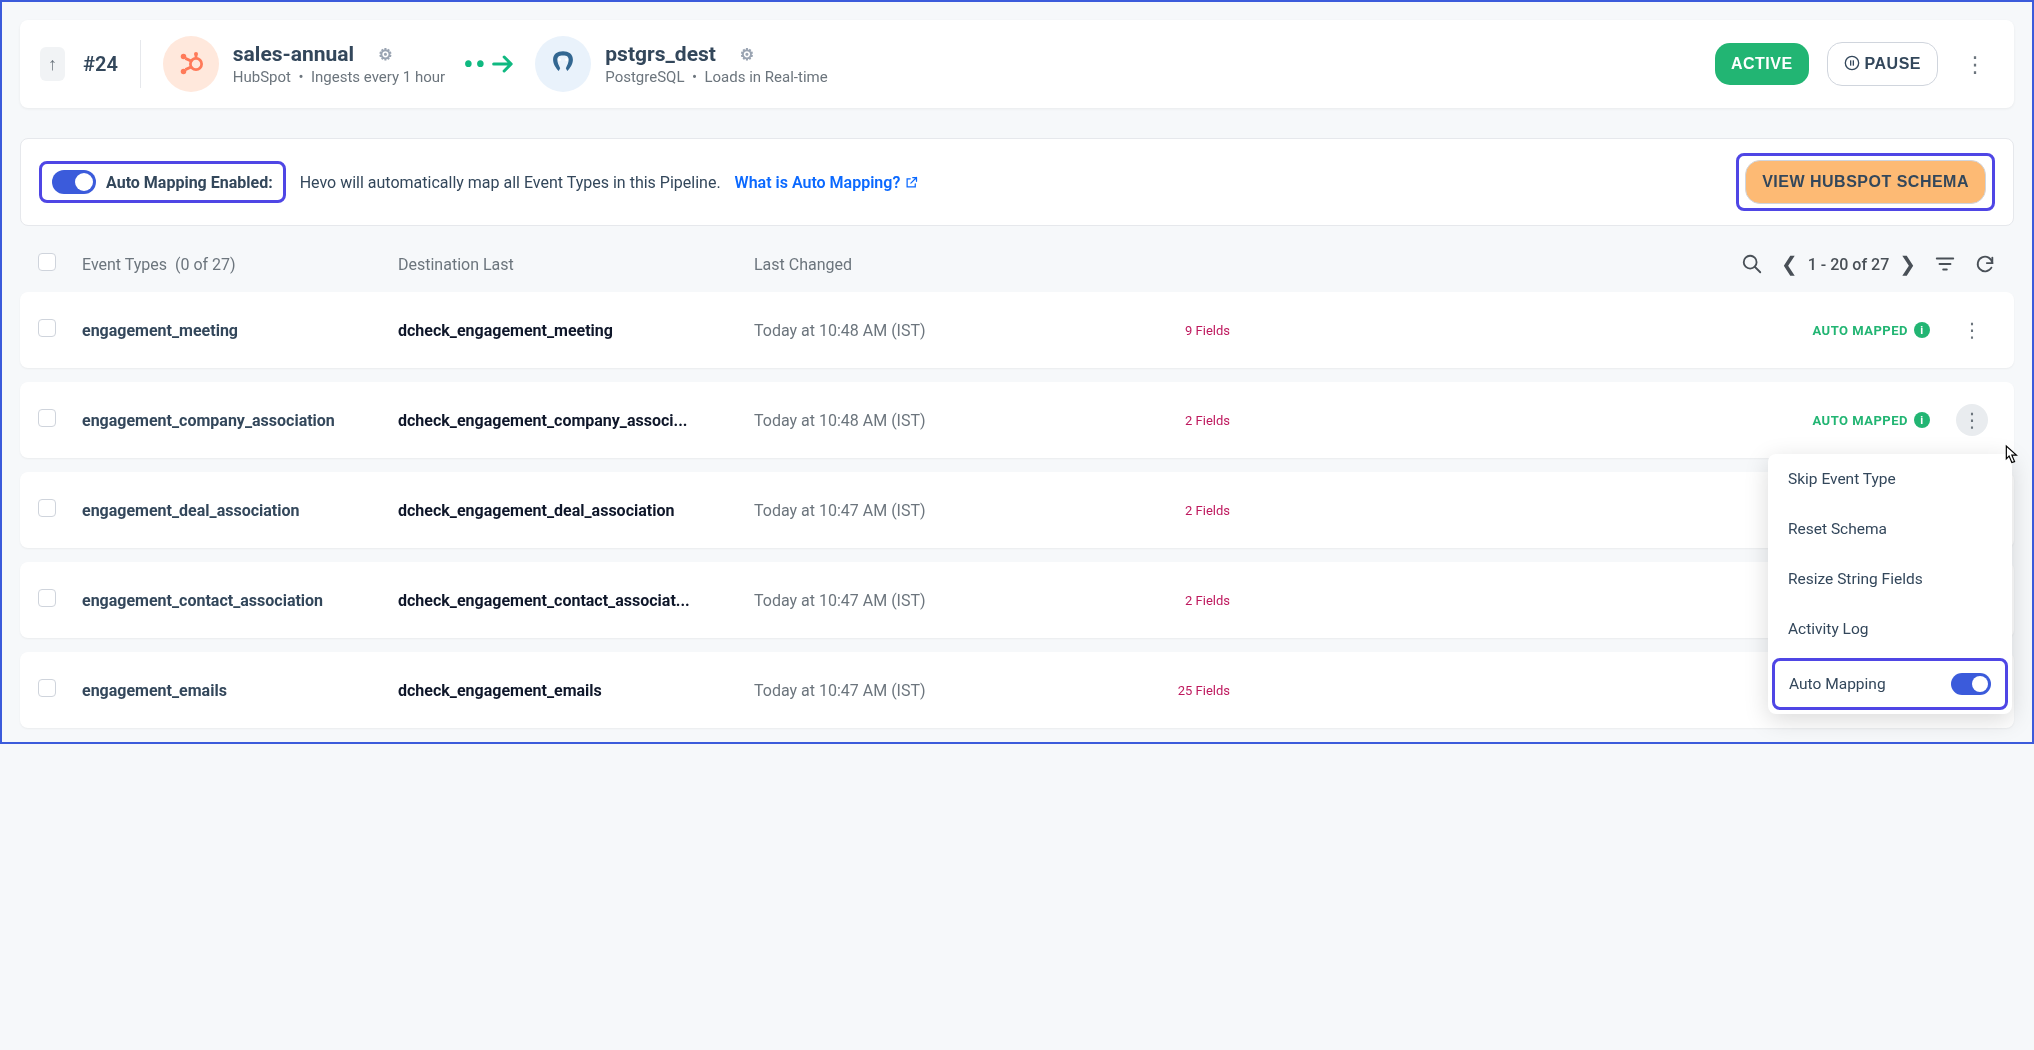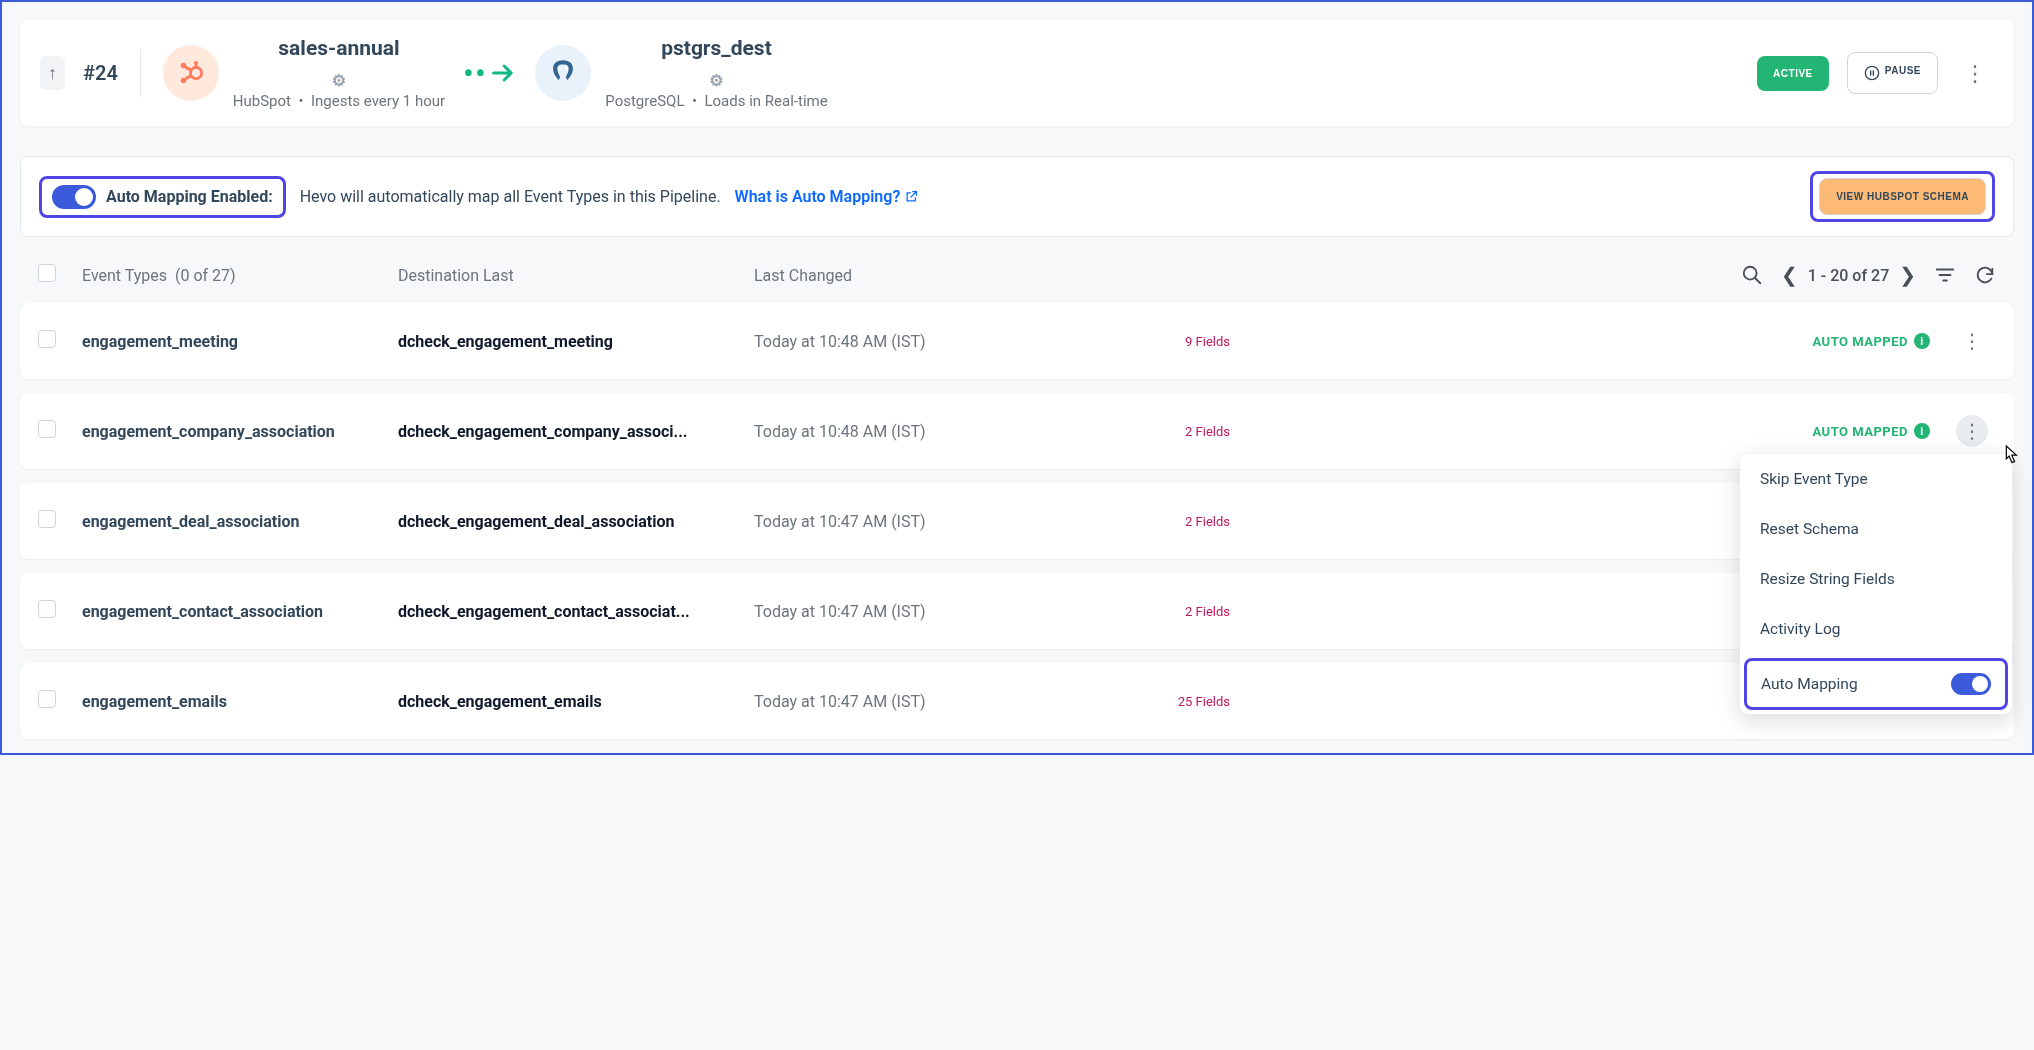--- a/index.html
+++ b/index.html
@@ -20,27 +20,27 @@
   align-items: center;
   gap: 18px;
 }
 .up-box { background: #f1f3f5; border-radius: 6px; padding: 6px 8px; color: #6c757d; font-size: 18px; }
 .pipe-id { font-size: 20px; font-weight: 600; color: #33475b; }
 .vdiv { width: 1px; height: 48px; background: #e6e8ec; margin: 0 4px; }
 .endpoint { display: flex; align-items: center; gap: 14px; }
 .icon-circle { width: 56px; height: 56px; border-radius: 50%; display: flex; align-items: center; justify-content: center; font-size: 30px; }
 .hubspot-bg { background: #ffe8dc; color: #ff7a59; }
 .pg-bg { background: #e9f2fb; }
-.ep-title { font-size: 21px; font-weight: 700; color: #33475b; display: flex; align-items: center; gap: 11px; flex-direction: column; }
+.ep-title { font-size: 21px; font-weight: 700; color: #33475b; display: flex; align-items: center; gap: 24px; }
 .ep-sub { font-size: 15px; color: #6c757d; margin-top: 2px; }
 .gear { color: #9aa4b2; font-size: 16px; }
 .arrow-sep { color: #10b981; font-size: 28px; display: flex; align-items: center; gap: 2px; }
 .dots-before { color: #10b981; letter-spacing: 2px; font-weight: 700; }
 .spacer { flex: 1; }
-.btn { padding: 12px 16px; border-radius: 8px; font-weight: 700; font-size: 10px; letter-spacing: 0.5px; cursor: pointer; border: none; }
+.btn { padding: 12px 16px; border-radius: 15px; font-weight: 700; font-size: 16px; letter-spacing: 0.5px; cursor: pointer; border: none; }
 .btn-active { background: #22b573; color: #fff; }
 .btn-pause { background: #fff; border: 1px solid #d0d5dd; color: #33475b; display: inline-flex; gap: 5px; }
 .kebab { color: #6c757d; font-size: 22px; padding: 0 8px; cursor: pointer; }
 
 .automap-bar {
   background: #fff;
   border: 1px solid #e6e8ec;
   border-radius: 8px;
   margin-top: 30px;
   padding: 14px 18px;
@@ -98,21 +98,21 @@
 .row-kebab { color: #6c757d; font-size: 20px; cursor: pointer; width: 32px; height: 32px; border-radius: 50%; display: flex; align-items: center; justify-content: center; }
 .row-kebab.active { background: #e9ecef; }
 
 .popup {
   position: absolute;
   right: 22px;
   top: 454px;
   background: #fff;
   border-radius: 8px;
   box-shadow: 0 6px 24px rgba(0,0,0,0.15);
-  width: 272px;
+  width: 244px;
   z-index: 10;
 }
 .popup-item { padding: 16px 20px; font-size: 15.5px; color: #33475b; cursor: pointer; }
 .popup-item.hl { border: 3px solid #4f46e5; border-radius: 8px; display: flex; align-items: center; justify-content: space-between; margin: 4px; padding: 12px 14px; }
 .popup .toggle-sm { width: 40px; height: 22px; background: #3b5bdb; border-radius: 11px; position: relative; }
 .popup .toggle-sm::after { content: ""; position: absolute; right: 3px; top: 3px; width: 16px; height: 16px; background: #fff; border-radius: 50%; }
 .cursor-img { position: absolute; right: 13px; top: 444px; font-size: 20px; z-index:20; }
 
 svg { display: block; }
 </style>

